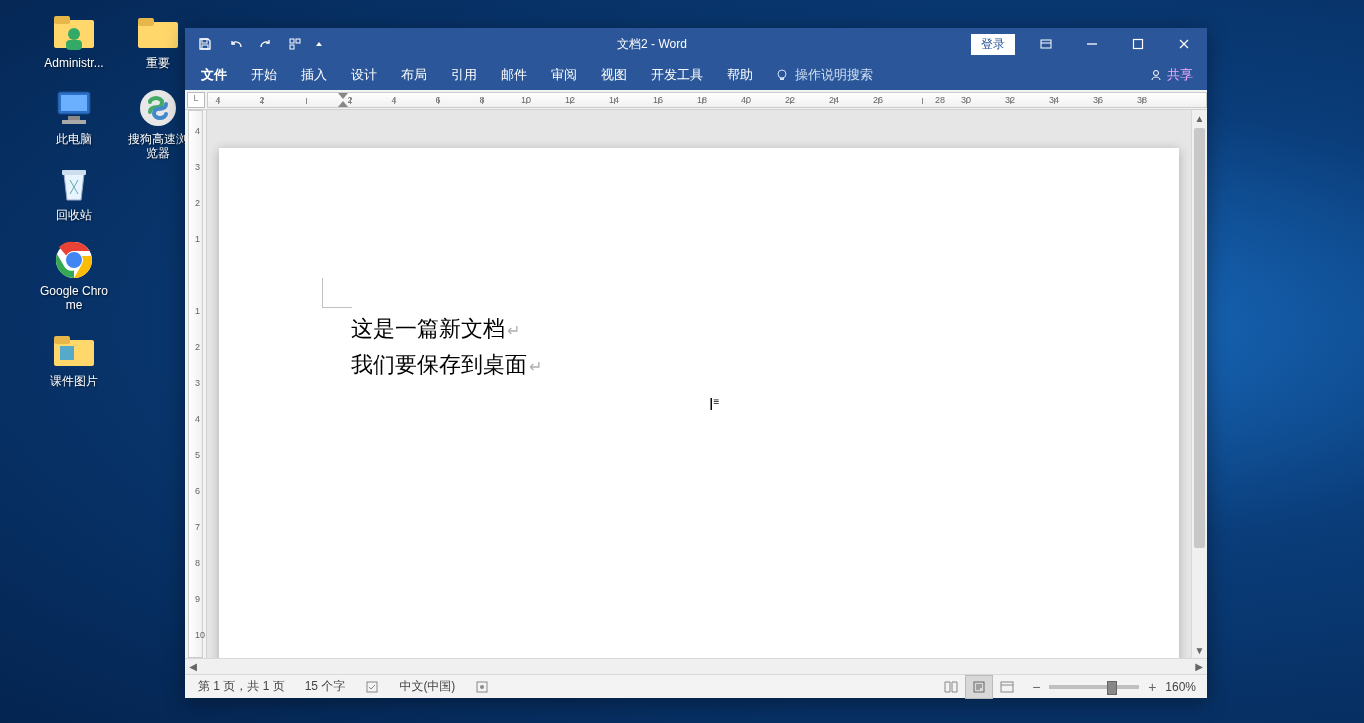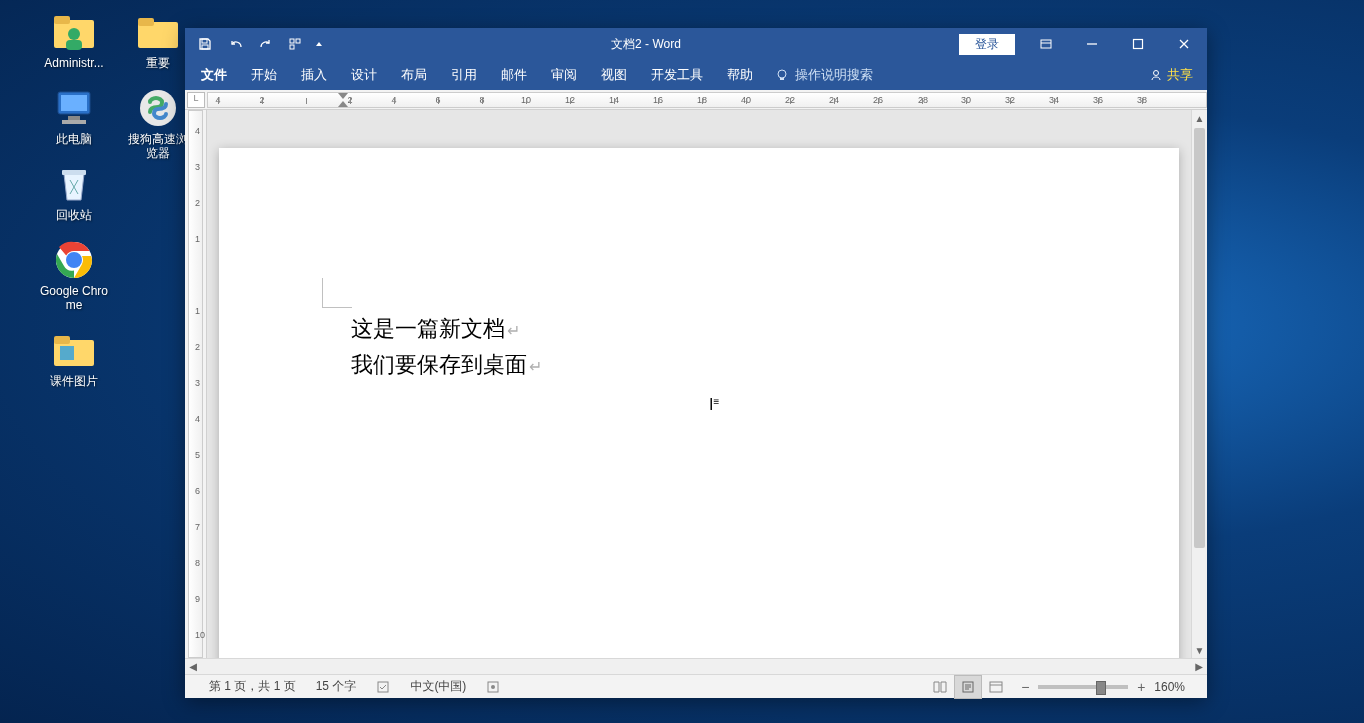--- a/index.html
+++ b/index.html
@@ -89,21 +89,21 @@
     font-size: 12px;
   }
   .title-right {
     display: flex;
     align-items: center;
   }
   .login-btn {
     background: #fff;
     color: #2b579a;
     font-size: 12px;
-    padding: 2px 16px;
+    padding: 2px 10px;
     margin-right: 8px;
   }
   .win-ctrl {
     width: 46px; height: 32px;
     display: flex; align-items: center; justify-content: center;
     color: #fff;
   }
 
   .ribbon-tabs {
     background: #2b579a;
@@ -125,21 +125,21 @@
     display: flex;
     align-items: center;
     gap: 6px;
     padding: 0 10px;
     color: #cfe0f5;
   }
   .ribbon-tabs .spacer { flex: 1; }
   .share {
     display: flex; align-items: center; gap: 4px;
     padding: 0 14px;
-    color: #fde047;
+    color: #f0abfc;
     font-size: 13px;
   }
 
   
   .ruler-h {
     background: #f3f3f3;
     border-bottom: 1px solid #d0d0d0;
     height: 20px;
     font-size: 9px;
     color: #666;
@@ -305,21 +305,21 @@
 
   
   .statusbar {
     height: 24px;
     background: #f3f3f3;
     border-top: 1px solid #d8d8d8;
     display: flex;
     align-items: center;
     font-size: 12px;
     color: #444;
-    padding: 0 14px;
+    padding: 0 3px;
   }
   .status-item { padding: 0 10px; display: flex; align-items: center; gap: 4px; height: 100%; }
   .statusbar .spacer { flex: 1; }
   .view-btn {
     width: 28px; height: 24px;
     display: flex; align-items: center; justify-content: center;
     color: #666;
   }
   .view-btn.active { background: #d8d8d8; border: 1px solid #bbb; }
   .zoom {
@@ -550,21 +550,21 @@
         <span class="num" style="left: 494px;">18</span>
         <div class="tick" style="left: 494px; height: 6px; top: 5px;"></div>
         <span class="num" style="left: 538px;">40</span>
         <div class="tick" style="left: 538px; height: 6px; top: 5px;"></div>
         <span class="num" style="left: 582px;">22</span>
         <div class="tick" style="left: 582px; height: 6px; top: 5px;"></div>
         <span class="num" style="left: 626px;">24</span>
         <div class="tick" style="left: 626px; height: 6px; top: 5px;"></div>
         <span class="num" style="left: 670px;">26</span>
         <div class="tick" style="left: 670px; height: 6px; top: 5px;"></div>
-        <span class="num" style="left: 715px;">28</span>
+        <span class="num" style="left: 732px;">28</span>
         <div class="tick" style="left: 714px; height: 6px; top: 5px;"></div>
         <span class="num" style="left: 758px;">30</span>
         <div class="tick" style="left: 758px; height: 6px; top: 5px;"></div>
         <span class="num" style="left: 802px;">32</span>
         <div class="tick" style="left: 802px; height: 6px; top: 5px;"></div>
         <span class="num" style="left: 846px;">34</span>
         <div class="tick" style="left: 846px; height: 6px; top: 5px;"></div>
         <span class="num" style="left: 890px;">36</span>
         <div class="tick" style="left: 890px; height: 6px; top: 5px;"></div>
         <span class="num" style="left: 934px;">38</span>

